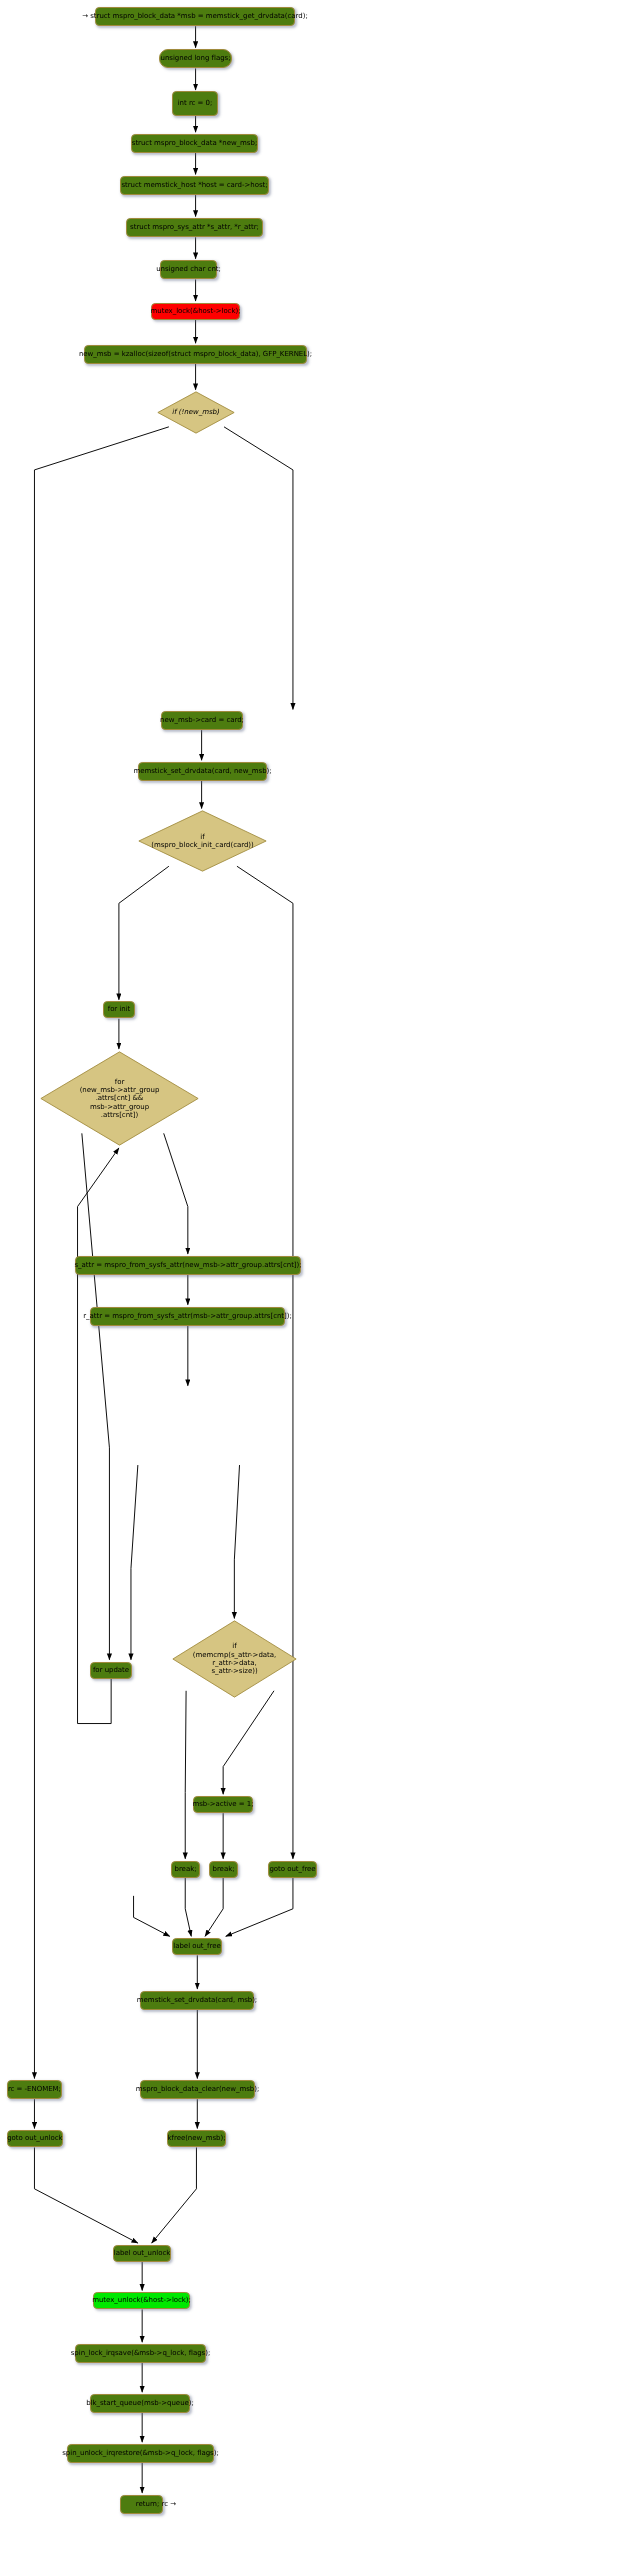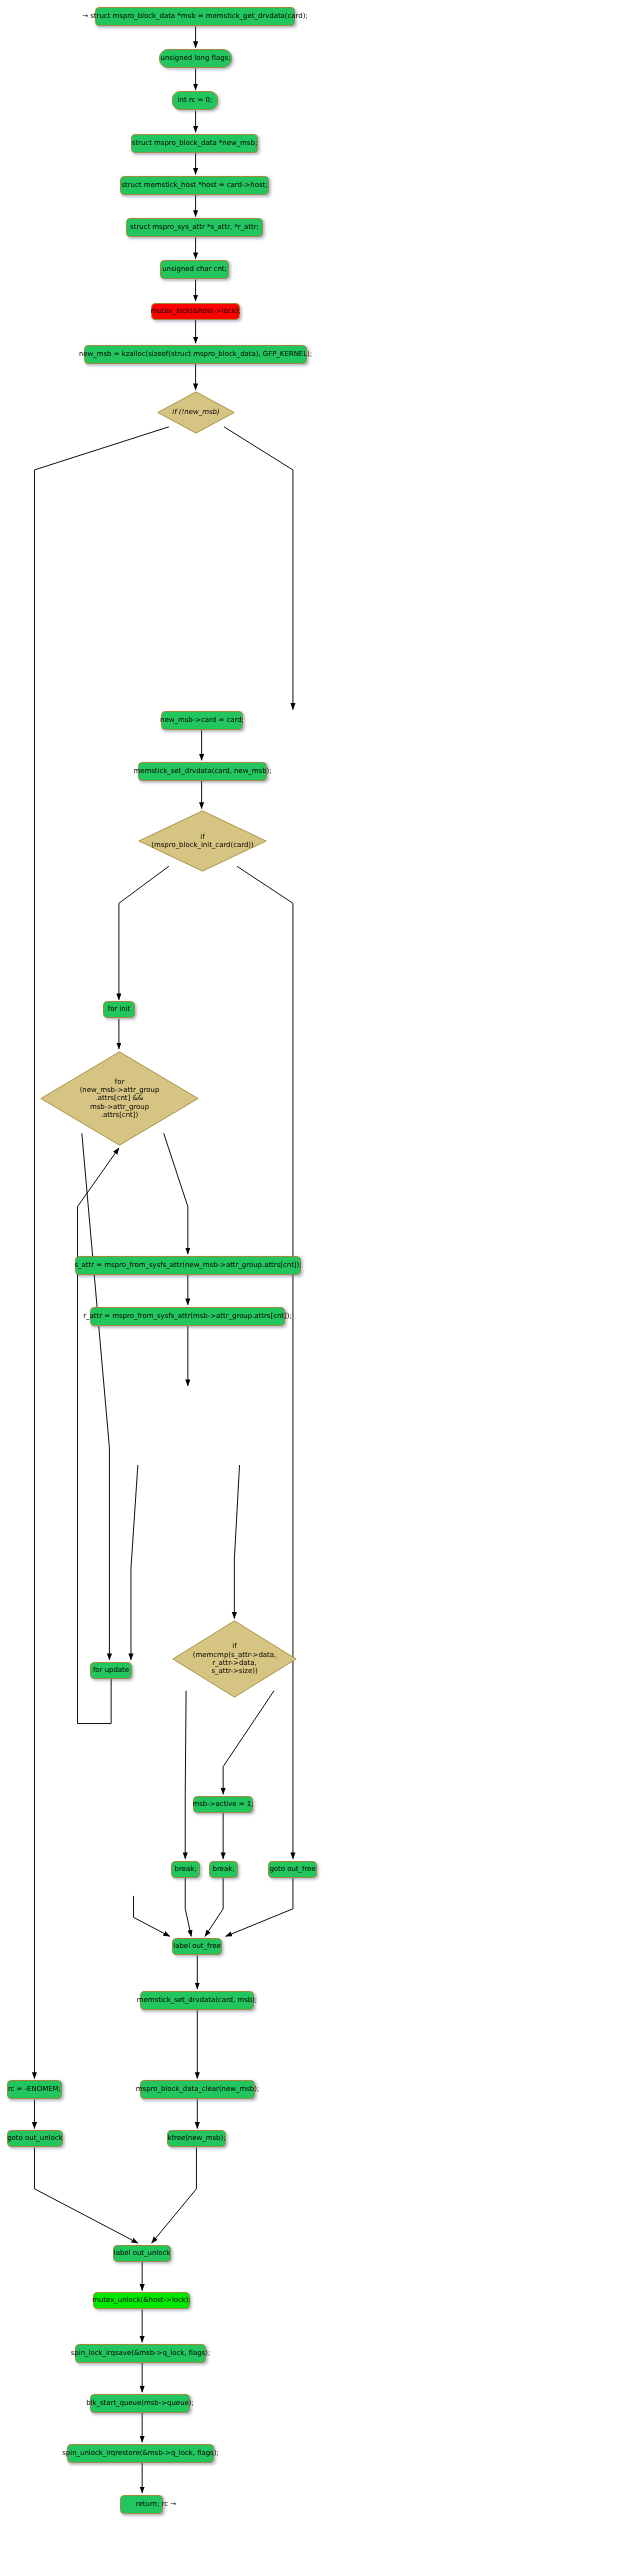--- a/index.html
+++ b/index.html
@@ -32,21 +32,21 @@
     align-items: center;
     justify-content: center;
     text-align: center;
     color: #000000;
     font-size: 7px;
     line-height: 1.18;
     white-space: pre;
     letter-spacing: -0.04px;
   }
   .node.box {
-    background: #22c55e;
+    background: #4d7c0f;
     border: 0.9px solid #A08A3C;
     border-radius: 4.3px;
     box-shadow: 1.7px 1.7px 2.6px rgba(100,110,140,0.45);
     padding: 0 5.2px;
   }
   .node.box.red {
     background: #FF0000;
     border: 0.9px solid #A08A3C;
   }
   .node.box.green {
@@ -153,37 +153,37 @@
   </svg>
 
   <div class="node box" style="left:95px;top:6.9px;width:200px;height:19px;">
     <span>→ struct mspro_block_data *msb = memstick_get_drvdata(card);</span>
   </div>
 
   <div class="node box" style="left:159px;top:49px;width:73px;height:19px;border-radius:9px;">
     <span>unsigned long flags;</span>
   </div>
 
-  <div class="node box" style="left:172px;top:91px;width:46px;height:19px;border-radius:8px;">
+  <div class="node box" style="left:172px;top:91px;width:46px;height:25px;">
     <span>int rc = 0;</span>
   </div>
 
   <div class="node box" style="left:131px;top:134px;width:127px;height:19px;">
     <span>struct mspro_block_data *new_msb;</span>
   </div>
 
   <div class="node box" style="left:120px;top:176px;width:149px;height:19px;">
     <span>struct memstick_host *host = card-&gt;host;</span>
   </div>
 
   <div class="node box" style="left:126px;top:218px;width:137px;height:19px;">
     <span>struct mspro_sys_attr *s_attr, *r_attr;</span>
   </div>
 
-  <div class="node box" style="left:160px;top:260px;width:69px;height:19px;">
+  <div class="node box" style="left:160px;top:260px;width:57px;height:19px;">
     <span>unsigned char cnt;</span>
   </div>
 
   <div class="node box red" style="left:151px;top:303px;width:89px;height:17px;">
     <span>mutex_lock(&amp;host-&gt;lock);</span>
   </div>
 
   <div class="node box" style="left:84px;top:345px;width:223px;height:19px;">
     <span>new_msb = kzalloc(sizeof(struct mspro_block_data), GFP_KERNEL);</span>
   </div>

